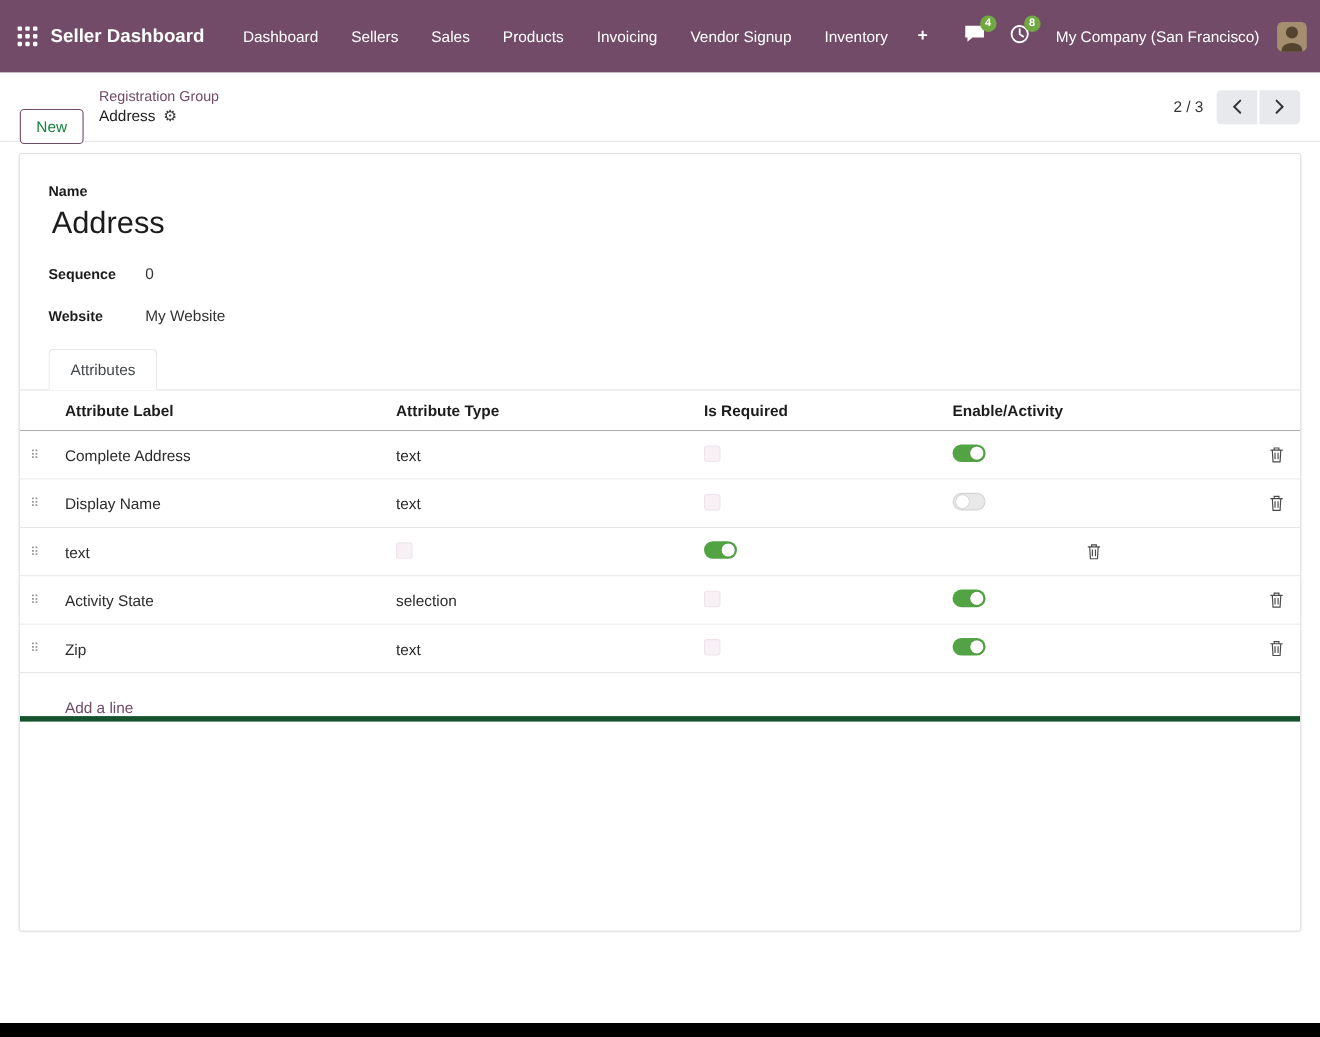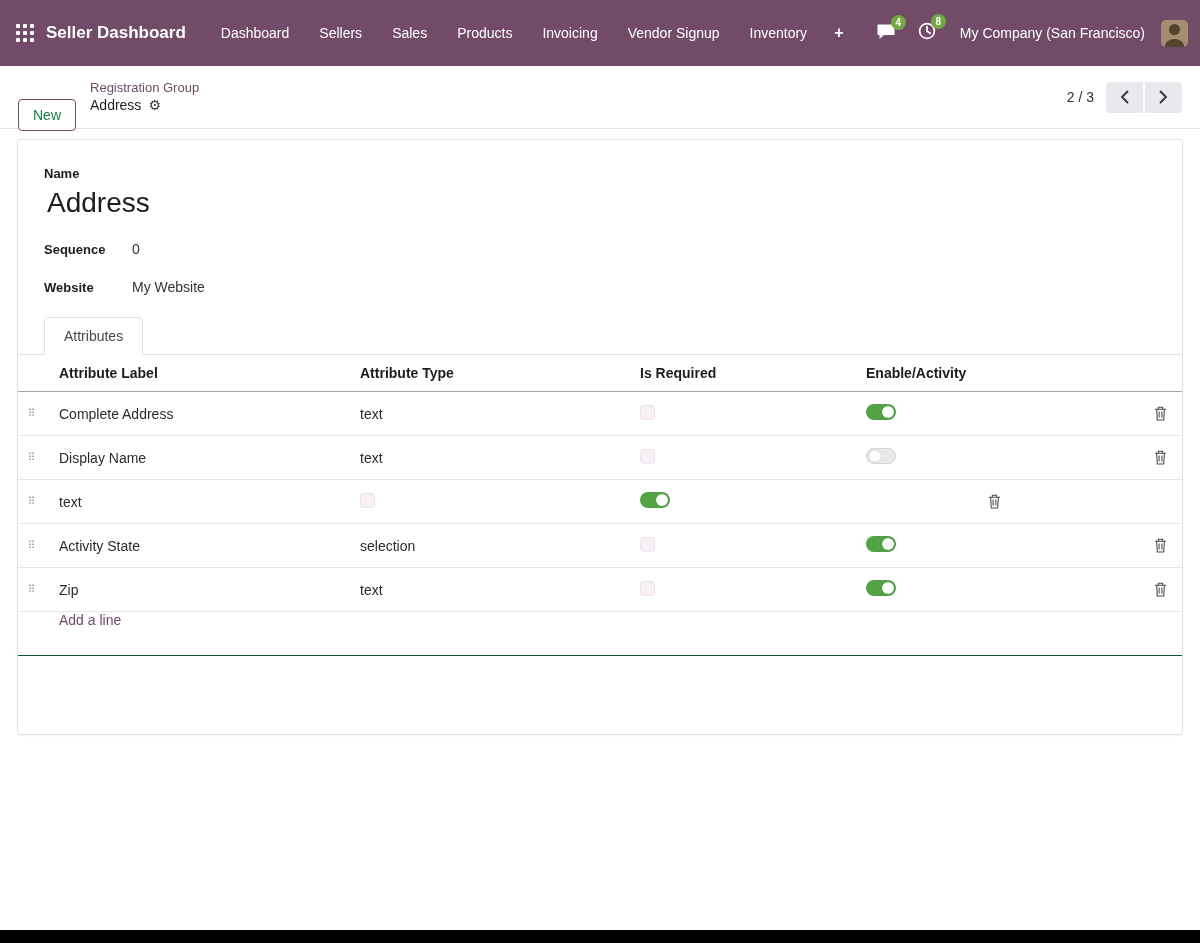--- a/index.html
+++ b/index.html
@@ -50,21 +50,21 @@
     width:37px; height:31px; background:#e8e9ec; border:none; cursor:pointer;
     font-size:15px; color:#333; display:flex; align-items:center; justify-content:center;
   }
   .pager-btn.prev { border-radius:4px 0 0 4px; }
   .pager-btn.next { border-radius:0 4px 4px 0; }
 
   
   .content { padding:10px 17px 0 17px; }
   .sheet {
     background:#fff; border:1px solid #e2e2e2; border-radius:3px;
-    box-shadow:0 1px 2px rgba(0,0,0,.04); height:596px; position:relative; overflow:hidden;
+    box-shadow:0 1px 2px rgba(0,0,0,.04); height:708px; position:relative; overflow:hidden;
   }
   .sheet-inner { padding:26px 0 0 26px; }
   .field-label { font-size:13px; font-weight:700; color:#1c1c1c; }
   .name-value { font-size:28px; color:#1c1c1c; margin:6px 0 22px 3px; }
   .field-row { display:flex; align-items:baseline; margin-bottom:22px; }
   .field-row .field-label { width:88px; }
   .field-value { font-size:14px; color:#333; }
 
   
   .notebook-headers { border-bottom:1px solid #dee2e6; padding-left:26px; margin-top:10px; display:flex; }
@@ -87,21 +87,21 @@
   }
   .toggle {
     display:inline-block; width:30px; height:16px; border-radius:9px; position:relative; cursor:pointer;
   }
   .toggle.on { background:#51a343; }
   .toggle.off { background:#e9e9e9; border:1px solid #d4d4d4; }
   .knob { position:absolute; top:2px; width:12px; height:12px; border-radius:50%; background:#fff; box-shadow:0 0 1px rgba(0,0,0,.4); }
   .toggle.on .knob { right:2px; }
   .toggle.off .knob { left:2px; top:1px; }
   .trash-cell { display:flex; justify-content:center; cursor:pointer; }
-  .addline-row { height:44px; border-bottom:1px solid #14532d; display:flex; align-items:flex-start; }
+  .addline-row { height:44px; border-bottom:5px solid #14532d; display:flex; align-items:flex-end; }
   .addline { color:#714B67; font-size:14px; padding-left:41px; cursor:pointer; }
 
   .bottom-bar { position:fixed; left:0; bottom:0; width:1200px; height:13px; background:#000; }
 </style>
 </head>
 <body>
 
 <header class="navbar">
   <div class="apps-icon">
     <span></span>

